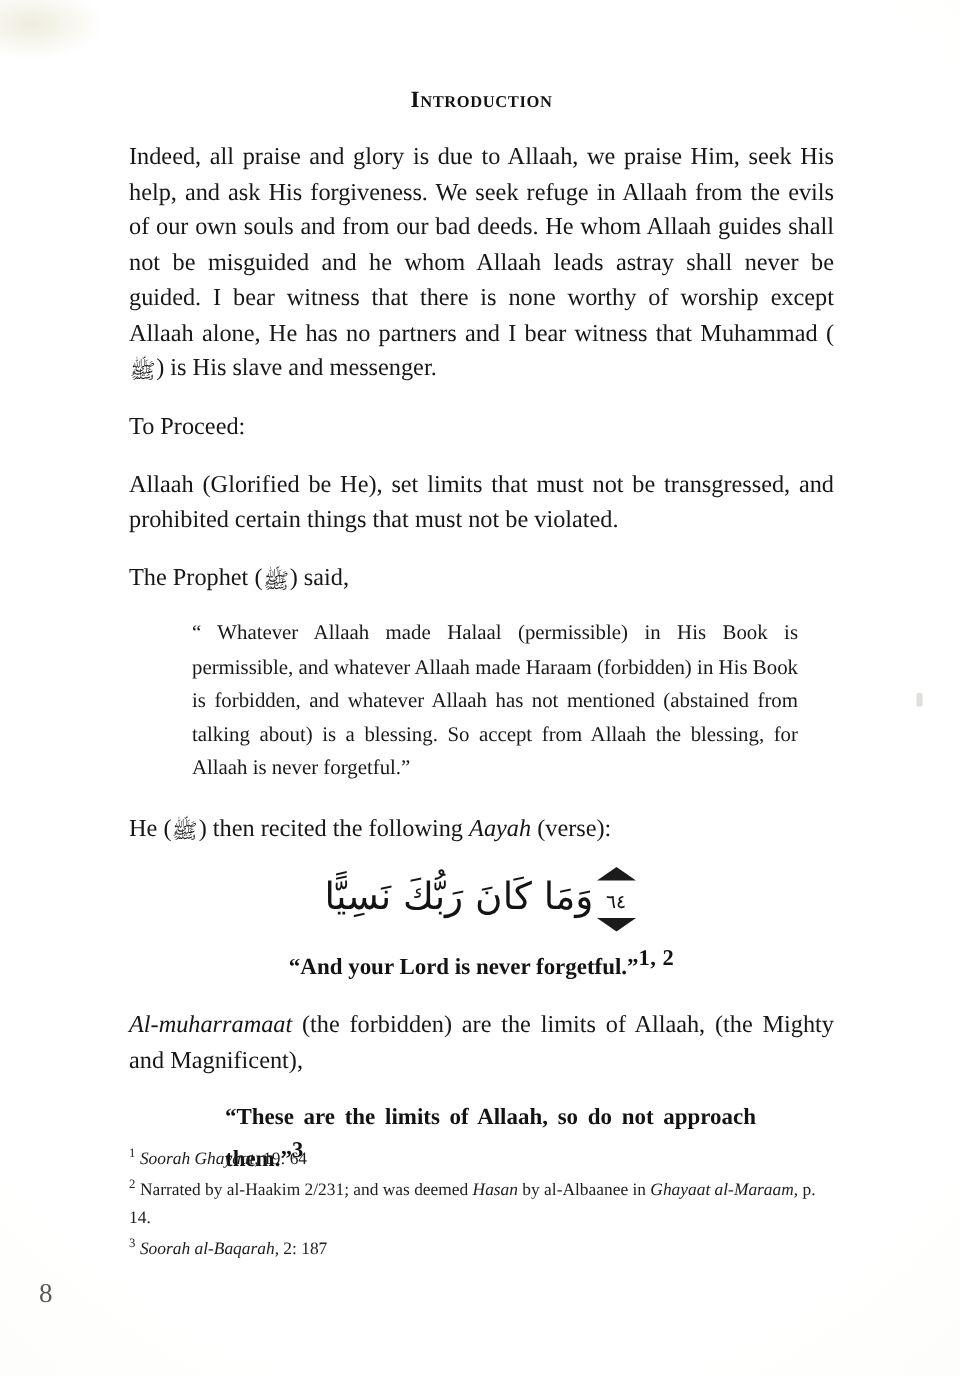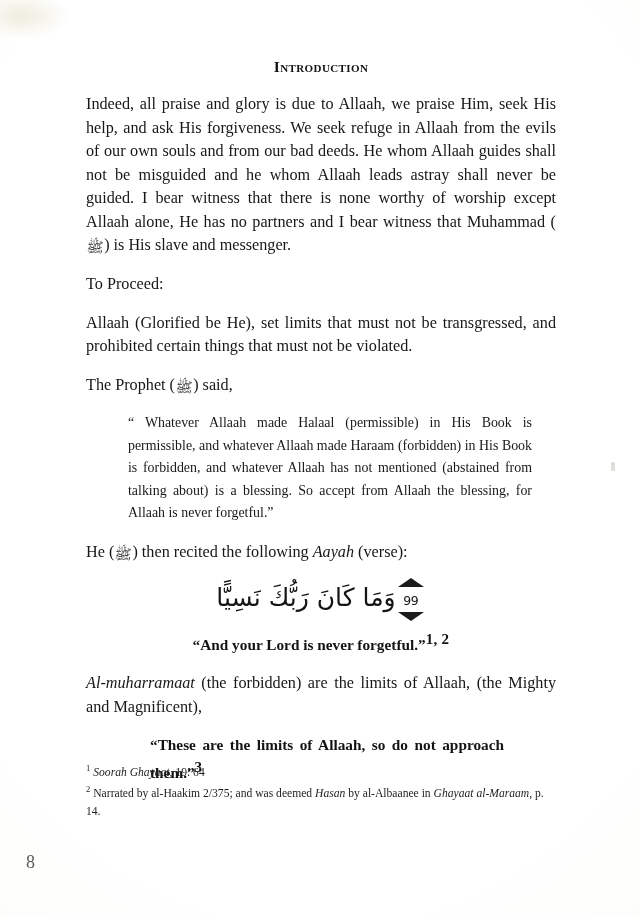--- a/index.html
+++ b/index.html
@@ -208,35 +208,38 @@
     <p class="body-para">To Proceed:</p>
 
     <p class="body-para">Allaah (Glorified be He), set limits that must not be transgressed, and prohibited certain things that must not be violated.</p>
 
     <p class="body-para tight"><span>The Prophet (</span><span class="saw-glyph">ﷺ</span><span>) said,</span></p>
 
     <blockquote class="hadith-quote">“ Whatever Allaah made Halaal (permissible) in His Book is permissible, and whatever Allaah made Haraam (forbidden) in His Book is forbidden, and whatever Allaah has not mentioned (abstained from talking about) is a blessing. So accept from Allaah the blessing, for Allaah is never forgetful.”</blockquote>
 
     <p class="body-para tight"><span>He (</span><span class="saw-glyph">ﷺ</span><span>) then recited the following </span><span class="italic">Aayah</span><span> (verse):</span></p>
 
-    <div class="arabic-line"><span class="ayah-mark"><span class="num">99</span></span><span>وَمَا كَانَ رَبُّكَ نَسِيًّا</span></div>
+    <div class="arabic-line"><span class="ayah-mark"><span class="num">٦٤</span></span><span>وَمَا كَانَ رَبُّكَ نَسِيًّا</span></div>
 
     <div class="translation-bold"><span>“And your Lord is never forgetful.”</span><sup>1, 2</sup></div>
 
     <p class="body-para tight"><span class="italic">Al-muharramaat</span><span> (the forbidden) are the limits of Allaah, (the Mighty and Magnificent),</span></p>
 
 
     <div class="translation-bold block"><span>“These are the limits of Allaah, so do not approach them.”</span><sup>3</sup></div>
 
   </div>
 
   <div class="footnotes">
     <div class="footnote">
       <sup>1</sup><span><i>Soorah Ghayaat</i><span>, 19: 64</span></span>
     </div>
     <div class="footnote">
-      <sup>2</sup><span><span>Narrated by al-Haakim 2/375; and was deemed </span><i>Hasan</i><span> by al-Albaanee in </span><i>Ghayaat al-Maraam</i><span>, p. 14.</span></span>
+      <sup>2</sup><span><span>Narrated by al-Haakim 2/231; and was deemed </span><i>Hasan</i><span> by al-Albaanee in </span><i>Ghayaat al-Maraam</i><span>, p. 14.</span></span>
+    </div>
+    <div class="footnote">
+      <sup>3</sup><span><i>Soorah al-Baqarah</i><span>, 2: 187</span></span>
     </div>
   </div>
 
   <div class="page-number">8</div>
 
 </div>
 
 </body></html>

